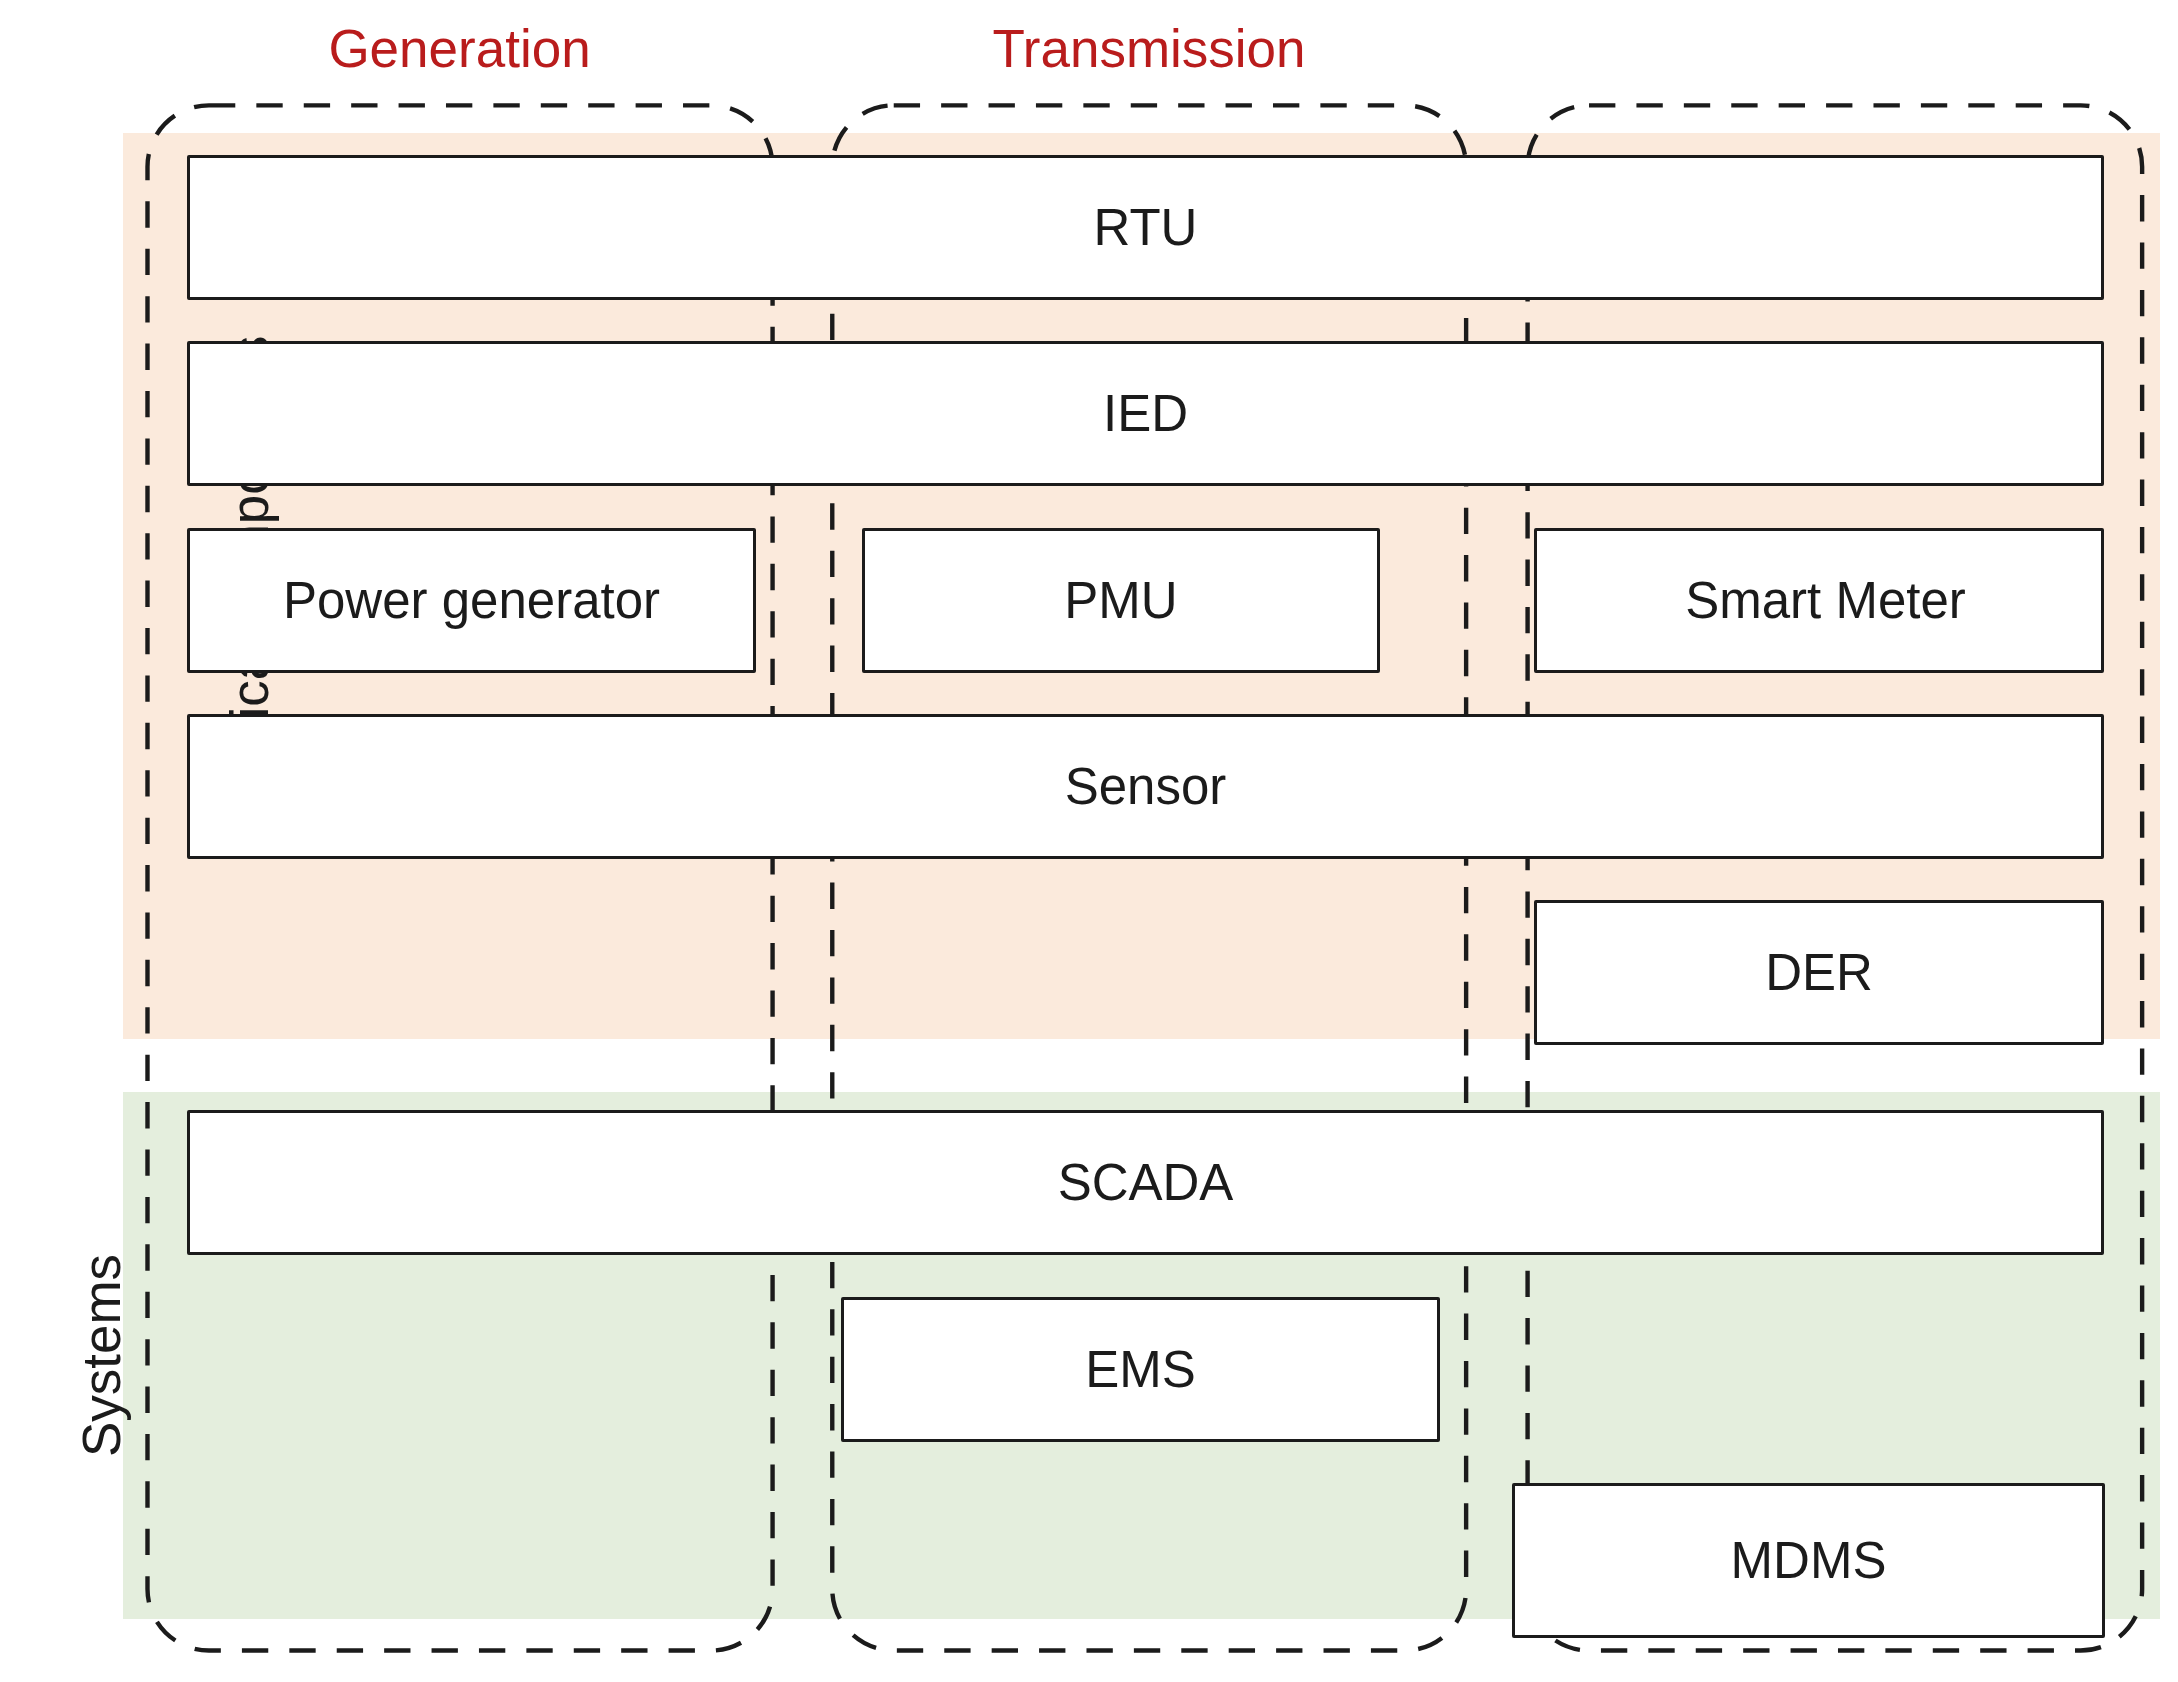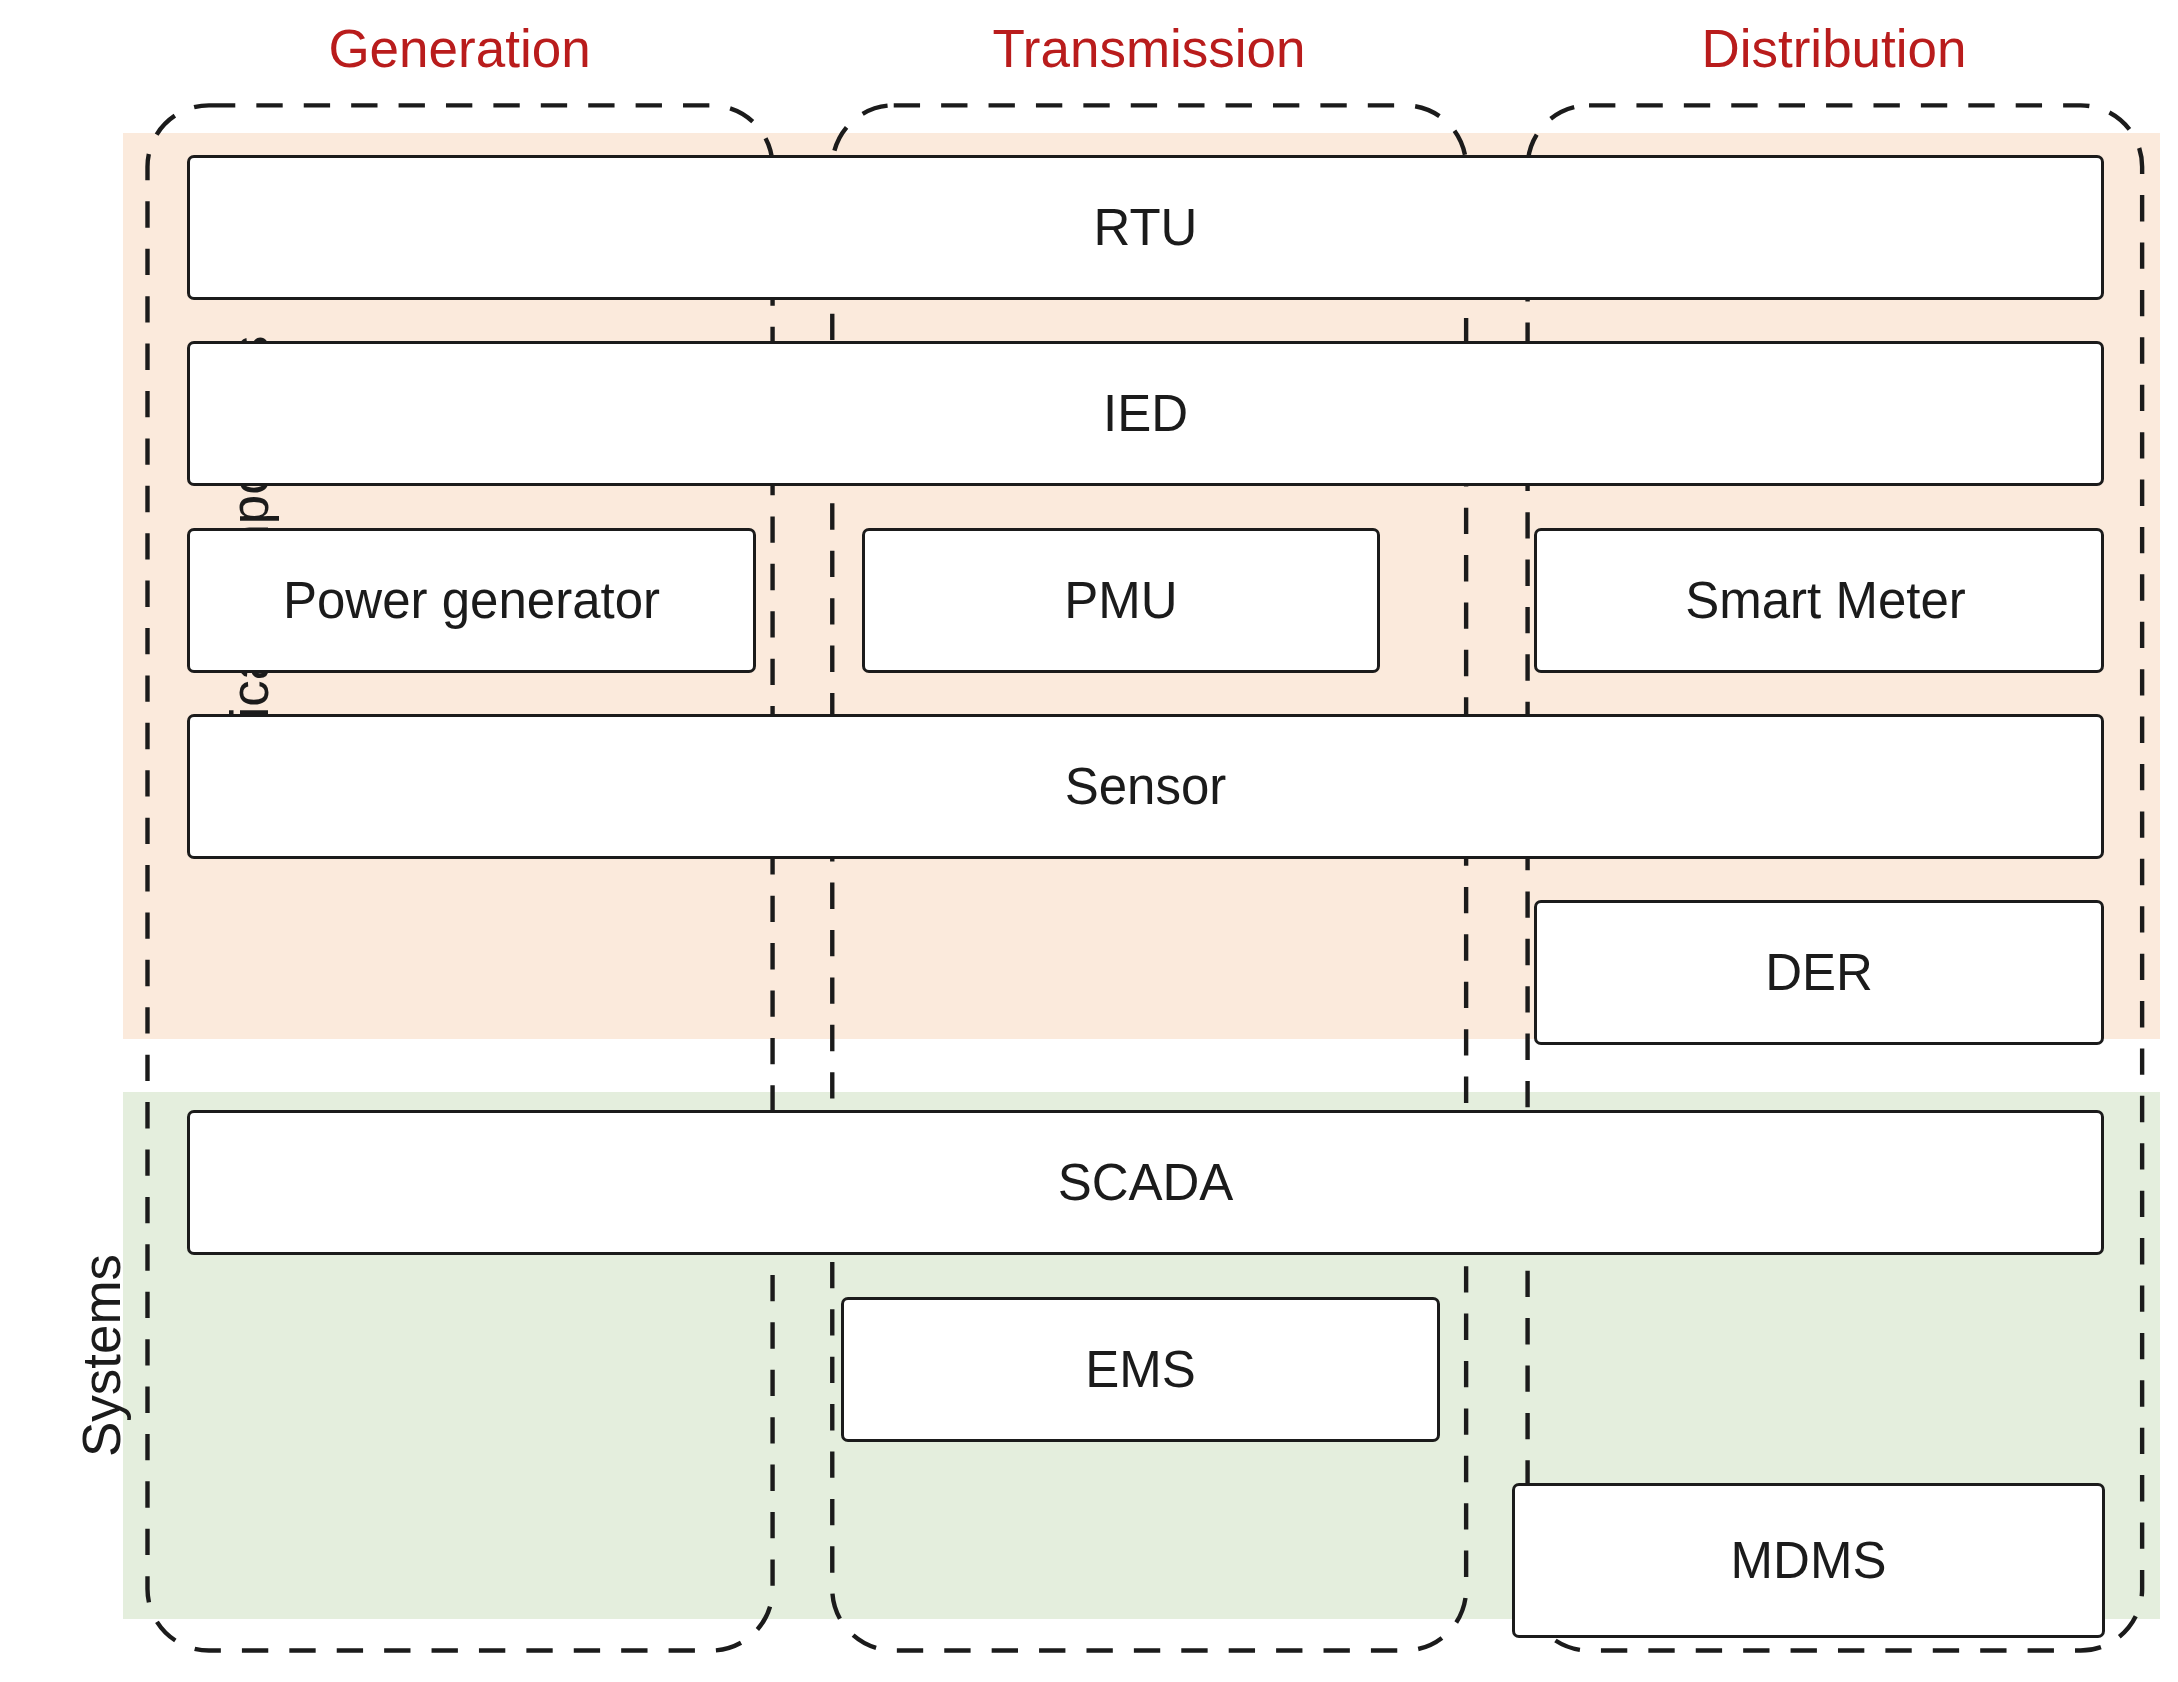--- a/index.html
+++ b/index.html
@@ -72,21 +72,21 @@
     stroke-width: 5;
     stroke-dasharray: 30 24;
   }
 
   
   .box {
     position: absolute;
     box-sizing: border-box;
     background: #ffffff;
     border: 3.5px solid #1b1b1b;
-    border-radius: 7px;
+    border-radius: 2px;
     display: flex;
     align-items: center;
     justify-content: center;
     font-size: 51px;
     color: #1b1b1b;
     white-space: nowrap;
   }
 </style>
 </head>
 <body>
@@ -97,21 +97,20 @@
   <div class="band band-systems" style="top:1092px; height:527px;"></div>
 
   <svg id="col-dashes" viewBox="0 0 2482 1917">
     <rect x="168" y="120" width="712" height="1760" rx="70" ry="70"></rect>
     <rect x="948" y="120" width="722" height="1760" rx="70" ry="70"></rect>
     <rect x="1740" y="120" width="700" height="1760" rx="70" ry="70"></rect>
   </svg>
 
   <div class="col-header" style="left:147px; width:625px;">Generation</div>
   <div class="col-header" style="left:832px; width:634px;">Transmission</div>
-  <div class="col-header" style="left:1527px; width:614px;">Distribution</div>
 
   <div class="group-label" style="top:133px; height:906px; line-height:906px;">
     <span>Physical components</span>
   </div>
   <div class="group-label" style="top:1092px; height:527px; line-height:527px;">
     <span>Systems</span>
   </div>
 
   <div class="box" style="left:187px; top:155px; width:1917px; height:145px;">RTU</div>
 

